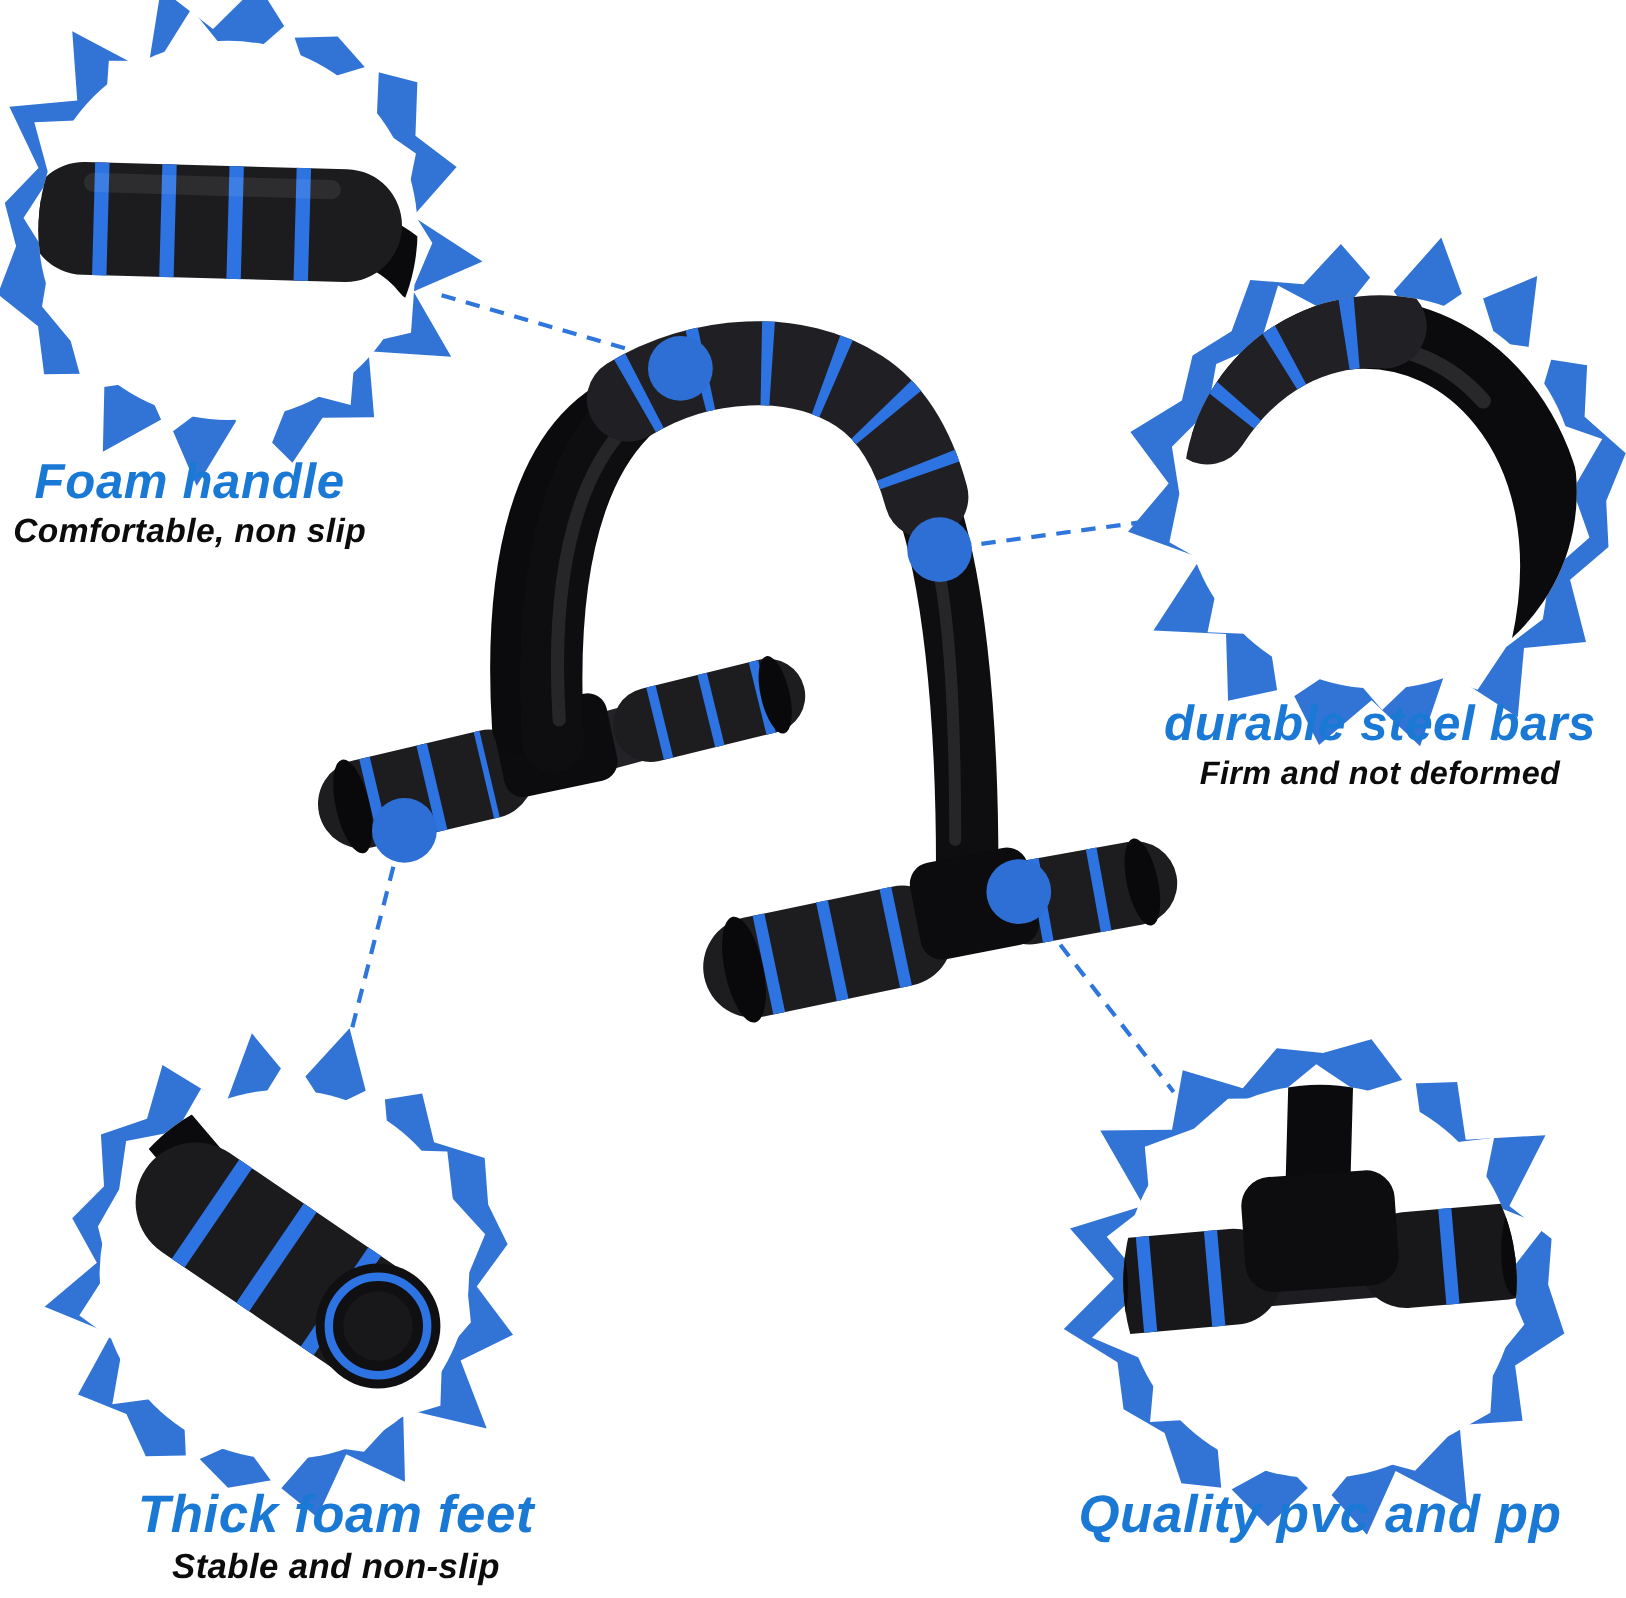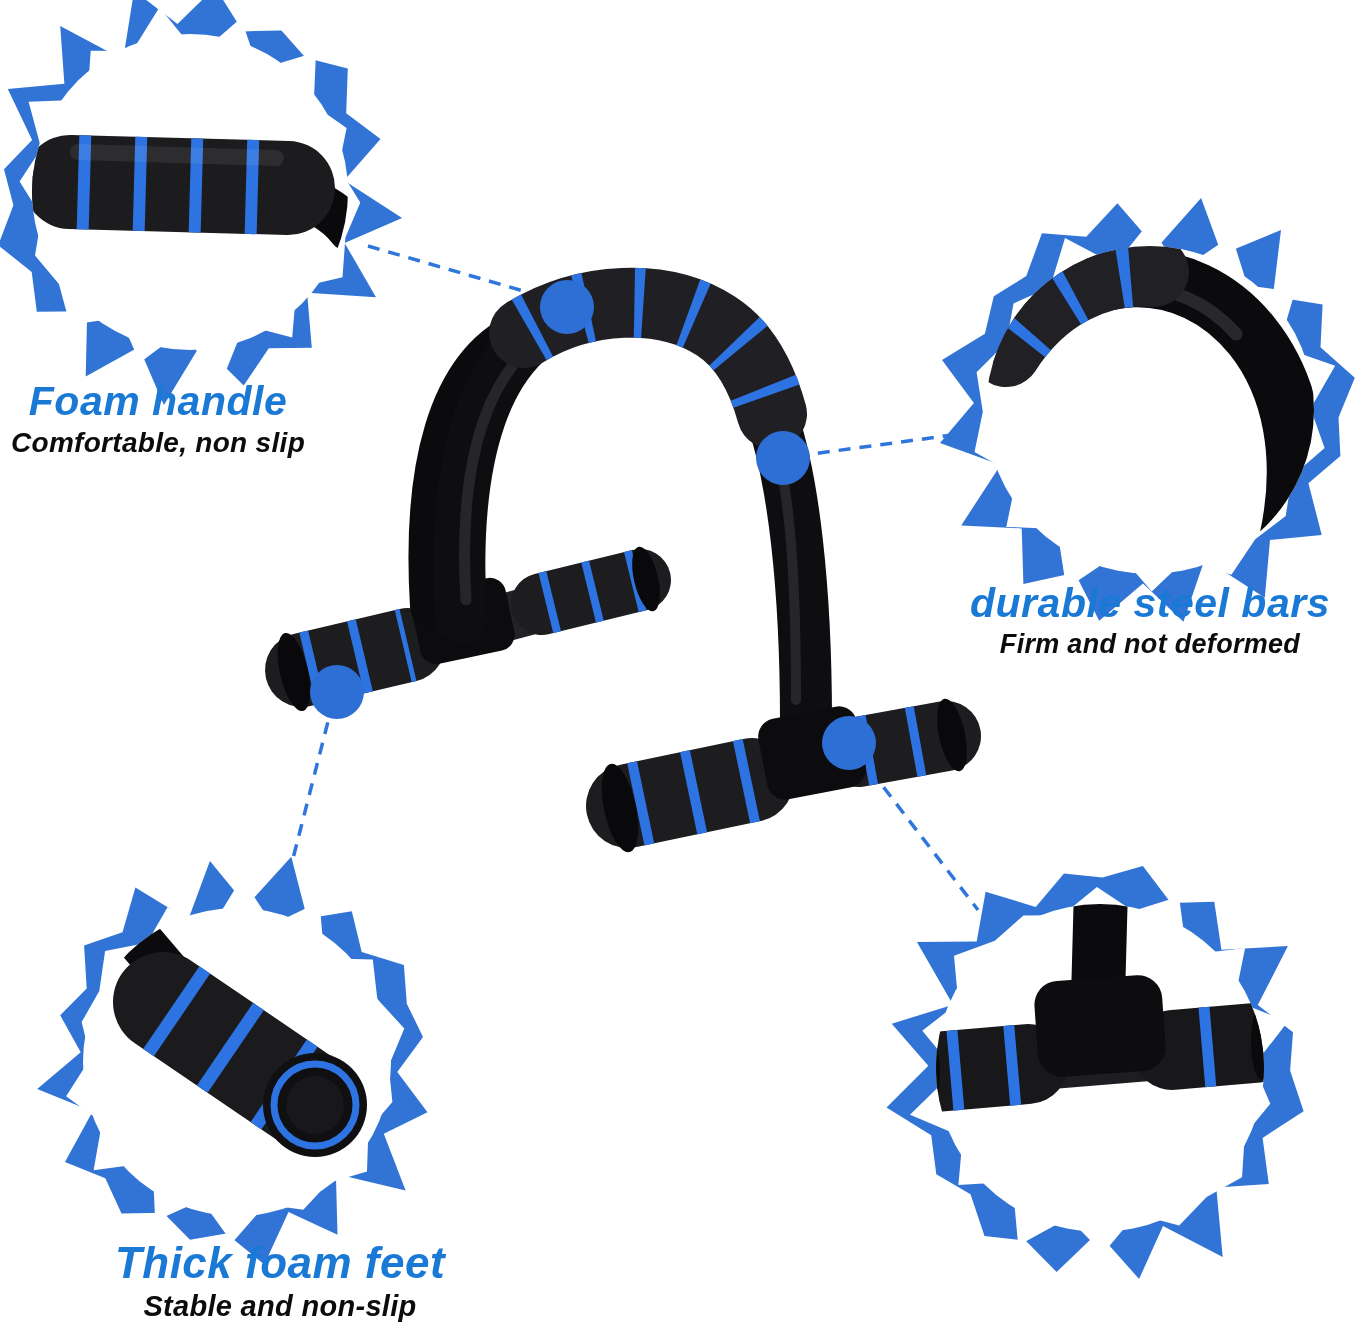--- a/index.html
+++ b/index.html
@@ -176,15 +176,16 @@
     <span class="title">Thick foam feet</span>
     <span class="sub">Stable and non-slip</span>
   </div>
 
   <div class="label lbl-steel-bars">
     <span class="title">durable steel bars</span>
     <span class="sub">Firm and not deformed</span>
   </div>
 
   <div class="label lbl-pvc">
+    <span class="title">Quality pvc and pp</span>
   </div>
 
 </div>
 
 </body></html>

